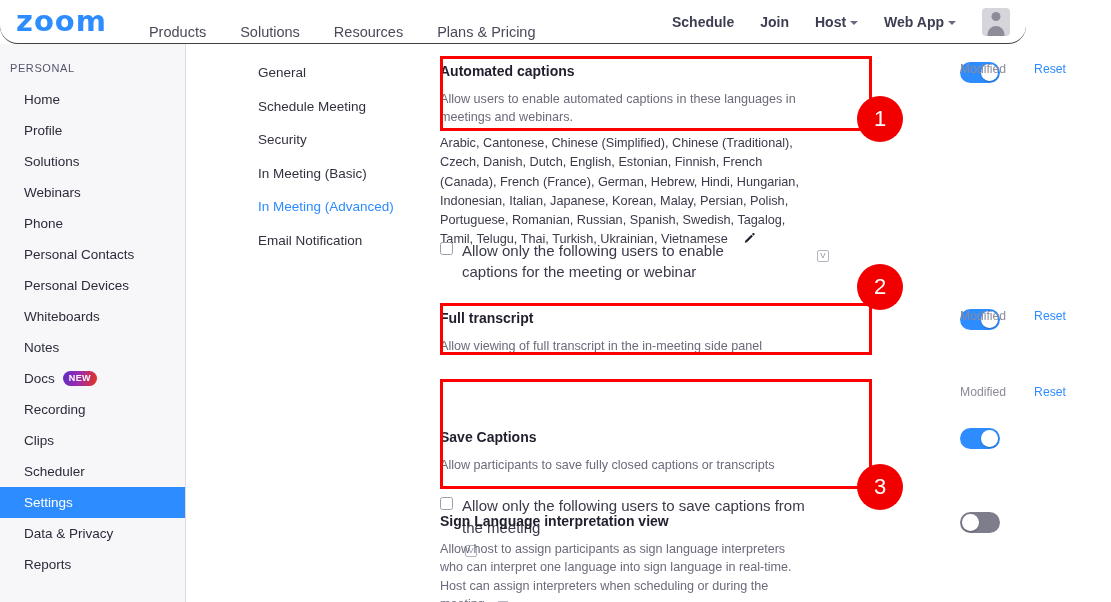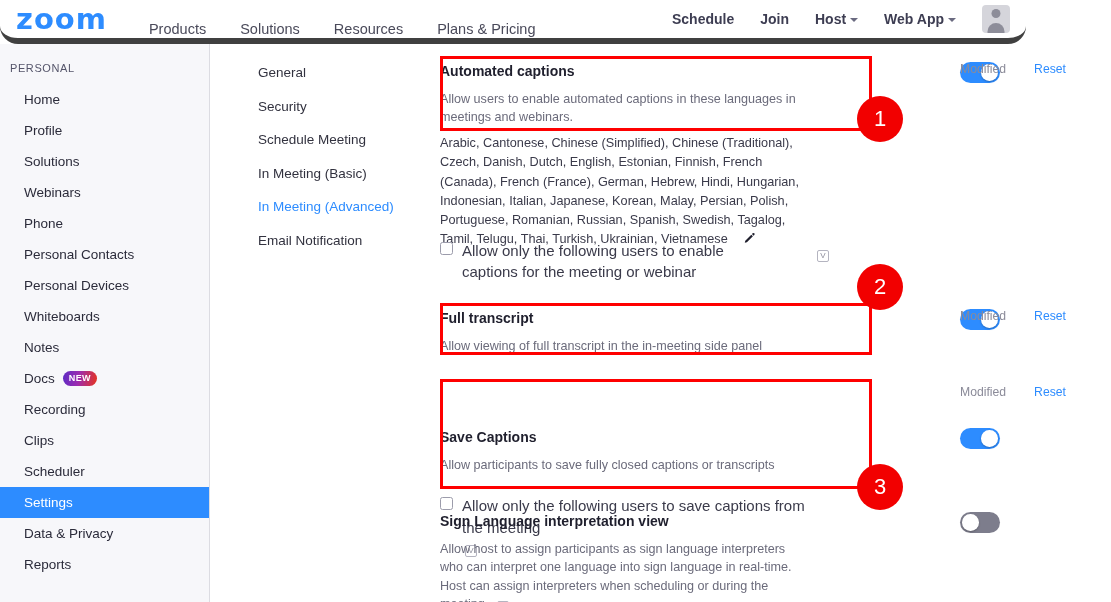--- a/index.html
+++ b/index.html
@@ -8,21 +8,21 @@
     font-family: "Liberation Sans", sans-serif;
     background: #ffffff;
     overflow: hidden;
   }
   .app { position: relative; width: 1111px; height: 602px; background:#fff; }
 
   
   .topbar {
     position: absolute; top: 0; left: 0; width: 1026px; height: 44px;
     background: #ffffff;
-    border-bottom: 6px solid #404040;
+    border-bottom: 1px solid #404040;
     display: flex; align-items: center; border-radius: 18px;
   }
   .logo {
     margin-left: 16px;
     font-family: "DejaVu Sans", sans-serif;
     font-size: 29px; font-weight: 700; letter-spacing: 1px;
     color: #2D8CFF; line-height: 1;
     user-select: none;
   }
   .topnav { display: flex; align-items: center; margin-left: 42px; gap: 34px; margin-top: 20px; }
@@ -48,21 +48,21 @@
     content:""; position:absolute; top: 4px; left: 50%; transform: translateX(-50%);
     width: 9px; height: 9px; border-radius: 50%; background: #8d8d99;
   }
   .avatar::after {
     content:""; position:absolute; bottom: 0px; left: 50%; transform: translateX(-50%);
     width: 17px; height: 10px; border-radius: 9px 9px 0 0; background: #8d8d99;
   }
 
   
   .sidebar {
-    position: absolute; top: 44px; left: 0; width: 210px; height: 558px;
+    position: absolute; top: 44px; left: 0; width: 186px; height: 558px;
     background: #f7f7fa;
     border-right: 1px solid #dcdce2;
   }
   .sidebar-heading {
     font-size: 11px; color: #55556a; letter-spacing: 0.6px;
     padding: 18px 0 10px 10px; font-weight: 400;
   }
   .side-item {
     height: 31px; display: flex; align-items: center;
     padding-left: 24px; font-size: 13.5px; color: #2b2b3a;
@@ -239,22 +239,22 @@
     <div class="side-item">
         <span>Data &amp; Privacy</span>
       </div>
     <div class="side-item">
         <span>Reports</span>
       </div>
   </div>
 
   <div class="subnav" style="padding-top:12px;">
     <div class="subnav-item">General</div>
+    <div class="subnav-item">Schedule Meeting</div>
     <div class="subnav-item">Security</div>
-    <div class="subnav-item">Schedule Meeting</div>
     <div class="subnav-item">In Meeting (Basic)</div>
     <div class="subnav-item active">In Meeting (Advanced)</div>
     <div class="subnav-item">Email Notification</div>
   </div>
 
   <div class="content">
 
     <div class="setting-block" style="top:18px;">
       <div class="setting-head">
         <div class="setting-title">Automated captions</div>

